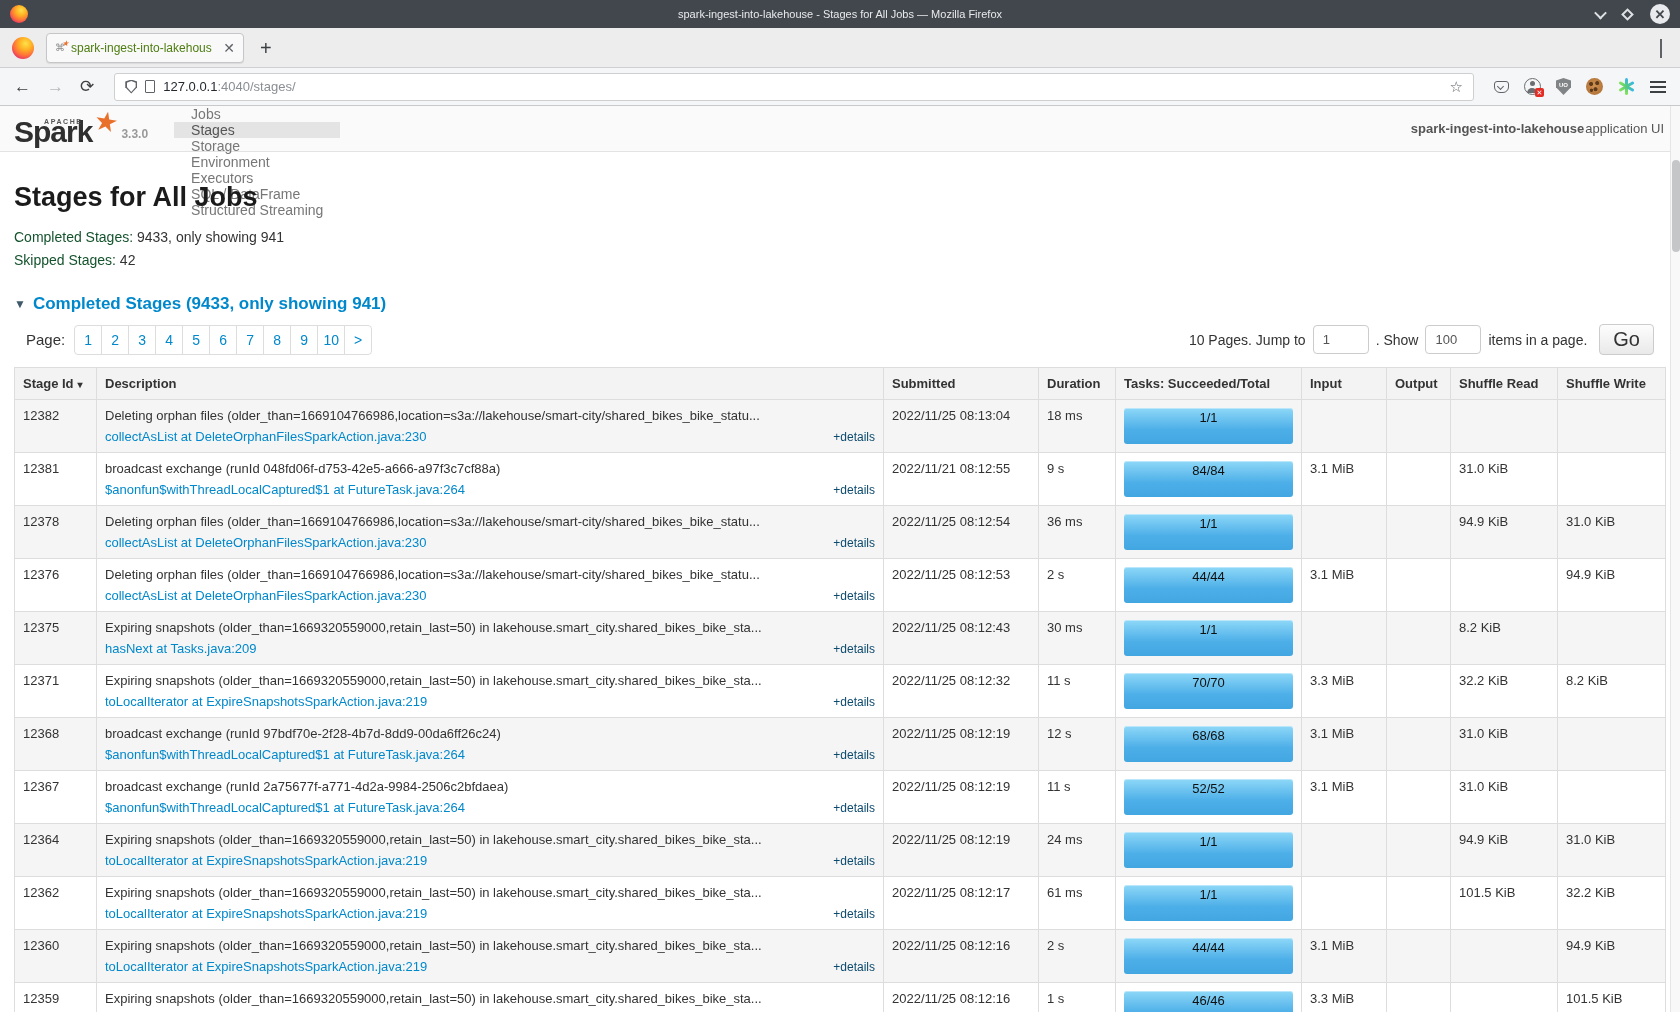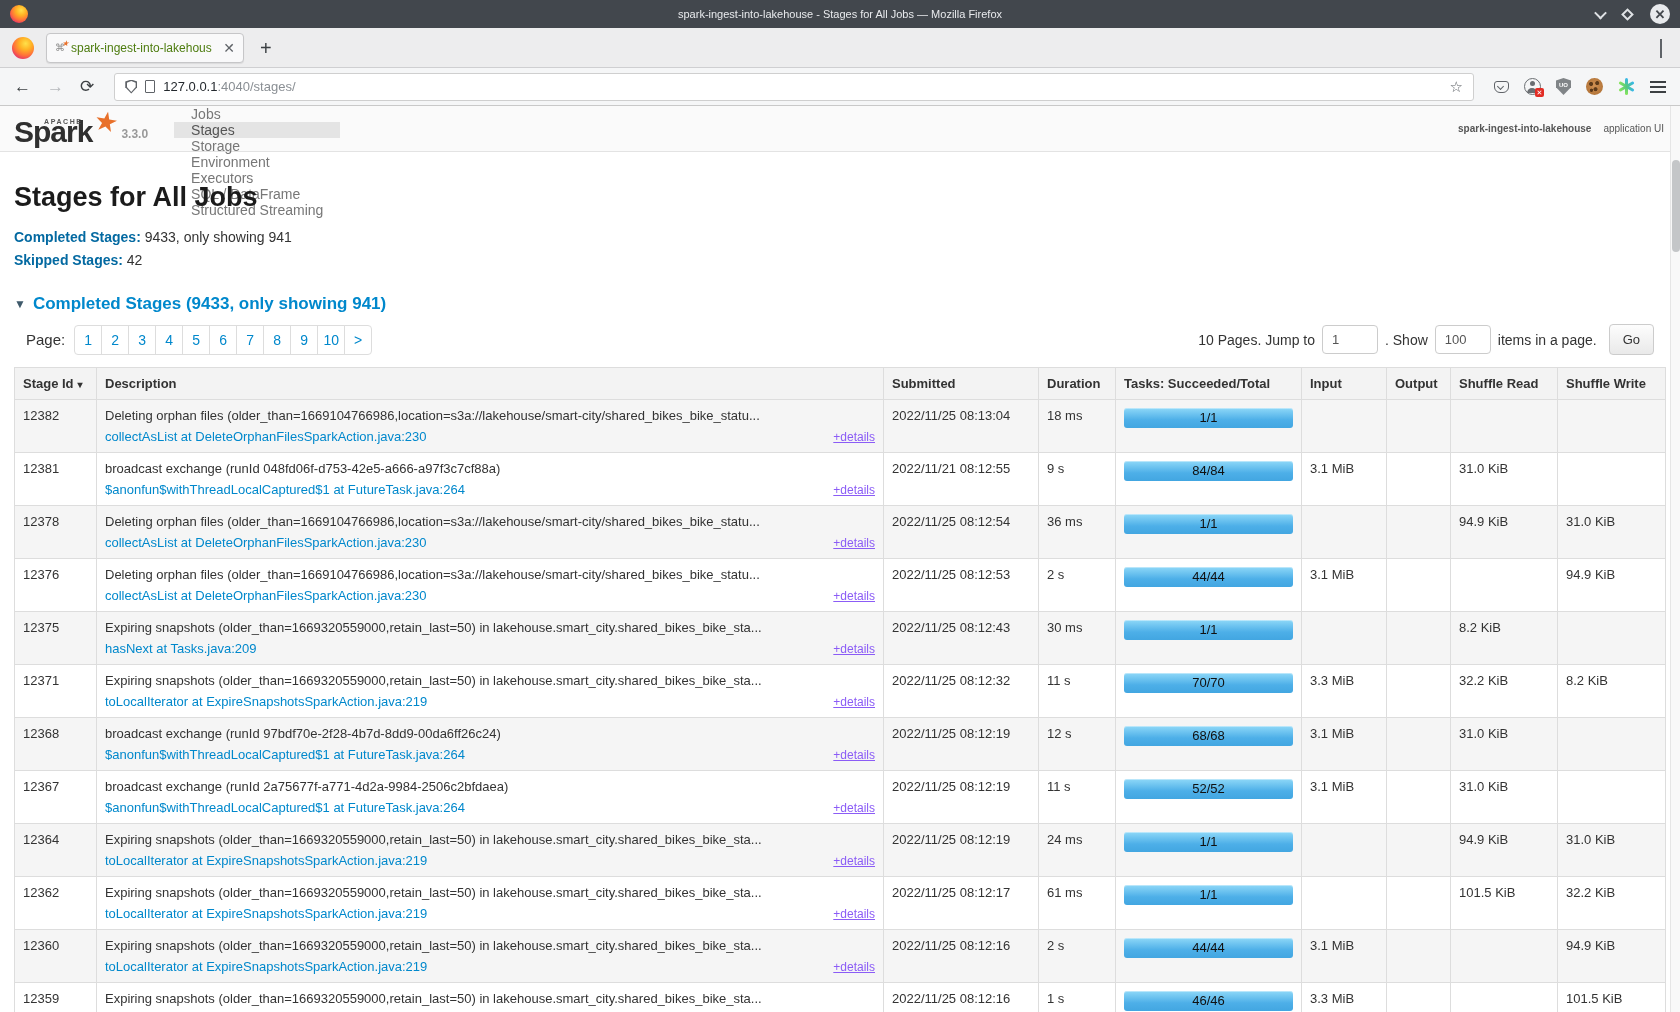--- a/index.html
+++ b/index.html
@@ -62,52 +62,52 @@
   .spark-navbar{height:46px;background:#fafafa;border-bottom:1px solid #e3e3e3;display:flex;align-items:stretch;}
   .logo-wrap{display:flex;align-items:flex-end;padding:3px 8px 3px 14px;gap:7px;}
   .spark-wordmark{position:relative;padding-right:22px;}
   .apache{position:absolute;top:2px;left:30px;font-size:7px;letter-spacing:1.6px;color:#555;font-weight:bold;}
   .spark-text{font-size:30px;font-weight:bold;color:#2f2f2f;line-height:32px;letter-spacing:-1px;}
   .spark-star{position:absolute;top:-7px;right:-4px;color:#e8702a;font-size:27px;transform:rotate(10deg);line-height:1;}
   .version{font-size:12px;font-weight:bold;color:#999;padding-bottom:7px;}
   .nav-items{display:flex;align-items:stretch;margin-left:18px;flex-direction:column;}
   .nav-item{display:flex;align-items:center;padding:0 17px;font-size:14px;color:#777;text-decoration:none;}
   .nav-item.active{background:#e4e4e4;color:#555;}
-  .app-label{margin-left:auto;display:flex;align-items:center;padding-right:16px;font-size:10px;color:#555;gap:12px;white-space:nowrap;}
+  .app-label{margin-left:auto;display:flex;align-items:center;padding-right:16px;font-size:13px;color:#555;gap:1px;white-space:nowrap;}
   .app-name{font-weight:bold;color:#555;}
 
   
   .page-title{font-size:27px;font-weight:bold;color:#1b1b1b;margin:30px 0 16px 14px;}
   .stat-line{margin:0 0 7px 14px;font-size:14px;color:#333;}
-  .stat-label{color:#0369a1;font-weight:bold;text-decoration:none;}
+  .stat-label{color:#14532d;font-weight:normal;text-decoration:none;}
   .section-head{margin:26px 0 10px 14px;font-size:17px;font-weight:bold;color:#0088cc;display:flex;align-items:center;gap:7px;cursor:pointer;}
   .collapse-arrow{color:#3f5a6b;font-size:12px;}
 
   .controls-row{display:flex;align-items:center;margin:4px 26px 12px;}
   .page-label{font-size:15px;color:#333;margin-right:9px;}
   .page-group{display:flex;}
   .page-btn{padding:6px 0;width:28px;text-align:center;font-size:14px;color:#0088cc;border:1px solid #ddd;margin-left:-1px;background:#fff;text-decoration:none;}
   .page-btn:first-child{border-radius:4px 0 0 4px;margin-left:0;}
   .page-btn:last-child{border-radius:0 4px 4px 0;}
   .right-controls{margin-left:auto;display:flex;align-items:center;gap:7px;font-size:14px;color:#333;white-space:nowrap;}
   .num-input{width:56px;height:29px;border:1px solid #ccc;border-radius:4px;padding:0 9px;font-size:13px;color:#555;font-family:inherit;}
-  .go-btn{height:31px;padding:0 13px;border:1px solid #ccc;border-radius:4px;background:linear-gradient(#fdfdfd,#e9e9e9);font-size:13px;color:#333;margin-left:5px;font-family:inherit;}
+  .go-btn{height:31px;padding:0 13px;border:1px solid #ccc;border-radius:4px;background:linear-gradient(#fdfdfd,#e9e9e9);font-size:20px;color:#333;margin-left:5px;font-family:inherit;}
 
   
   table.stages{width:calc(100% - 28px);margin:8px 14px 0;border-collapse:collapse;table-layout:fixed;font-size:13px;color:#333;}
   .stages th,.stages td{border:1px solid #ddd;padding:8px;text-align:left;vertical-align:top;}
   .stages thead th{background:#f3f3f3;font-weight:bold;}
   .stages tbody tr:nth-child(odd){background:#f5f5f5;}
   .col-id{width:82px;} .col-sub{width:155px;} .col-dur{width:77px;} .col-tasks{width:186px;}
   .col-in{width:85px;} .col-out{width:64px;} .col-sr{width:107px;} .col-sw{width:108px;}
   .desc-text{white-space:nowrap;overflow:hidden;}
   .desc-line2{display:flex;justify-content:space-between;align-items:baseline;margin-top:6px;}
   .stage-link{color:#0088cc;text-decoration:none;white-space:nowrap;overflow:hidden;}
-  .details-toggle{color:#8b5cf6;font-size:12px;cursor:pointer;text-decoration:underline;}
-  .task-bar{height:20px;border-radius:3px;background:linear-gradient(#8ed8f8,#4dafe8 60%,#42a6e1);text-align:center;line-height:20px;color:#101010;box-shadow:inset 0 1px 0 rgba(255,255,255,.4);}
+  .details-toggle{color:#0c4a6e;font-size:12px;cursor:pointer;}
+  .task-bar{height:36px;border-radius:3px;background:linear-gradient(#8ed8f8,#4dafe8 60%,#42a6e1);text-align:center;line-height:20px;color:#101010;box-shadow:inset 0 1px 0 rgba(255,255,255,.4);}
   .sort-arrow{font-size:10px;margin-left:4px;color:#333;}
 
   
   .scrollbar{position:absolute;top:106px;right:0;width:10px;height:906px;background:#f8f8f8;border-left:1px solid #e5e5e5;}
   .scroll-thumb{position:absolute;top:54px;left:1px;width:8px;height:92px;background:#c4c6c8;border-radius:4px;}
 </style>
 </head>
 <body>
 
 <div class="titlebar">

